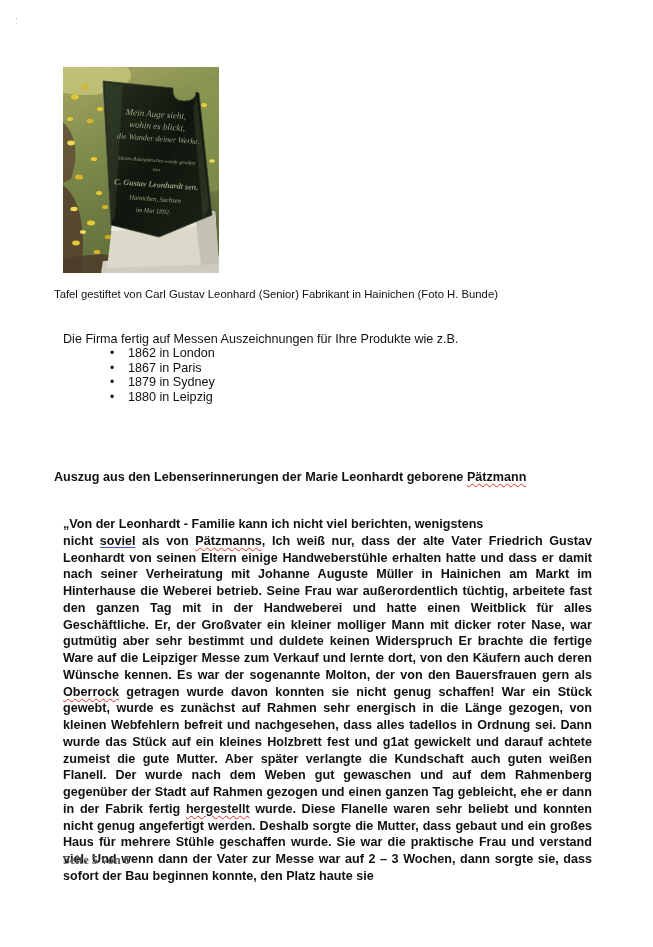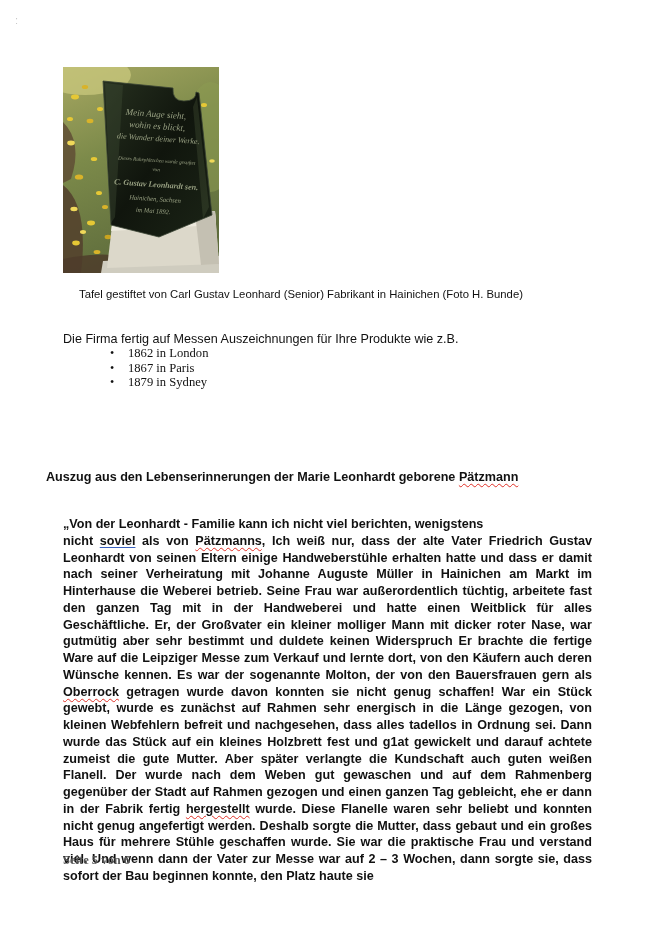--- a/index.html
+++ b/index.html
@@ -6,28 +6,28 @@
   body{
     width:653px;height:947px;background:#ffffff;position:relative;overflow:hidden;
     font-family:"Liberation Sans",sans-serif;color:#111;
   }
   .page{position:absolute;inset:0;}
   .artifact{position:absolute;left:15px;top:14px;color:#c9c9c9;font-size:11px;line-height:12px;}
 
   .photo-figure{position:absolute;left:63px;top:67px;width:156px;height:206px;}
   .photo-figure svg{display:block;}
 
-  .caption{position:absolute;left:79px;top:287px;width:530px;font-size:11.3px;line-height:14px;}
+  .caption{position:absolute;left:54px;top:287px;width:530px;font-size:11.3px;line-height:14px;}
 
   .intro-block{position:absolute;left:63px;top:332px;width:530px;font-size:12.6px;line-height:14.4px;}
-  .award-list{margin:0;padding:0;list-style:none;font-family:Liberation Serif, serif;}
+  .award-list{margin:0;padding:0;list-style:none;}
   .award-list li{position:relative;padding-left:65px;}
   .award-list li::before{content:"•";position:absolute;left:47px;top:0;font-size:12px;}
 
-  .memoir-heading{position:absolute;left:46px;top:470px;width:530px;font-size:12.6px;line-height:14.4px;font-weight:bold;}
+  .memoir-heading{position:absolute;left:54px;top:470px;width:530px;font-size:12.6px;line-height:14.4px;font-weight:bold;}
   .memoir-sub{position:absolute;left:63px;top:485px;width:530px;font-size:12.6px;line-height:14.4px;}
   .memoir-sub sup{font-size:8px;vertical-align:super;line-height:0;}
 
   .memoir-paragraph{
     position:absolute;left:63px;top:516px;width:529px;
     font-size:12.6px;line-height:16.75px;text-align:justify;font-weight:bold;
   }
   .spell-err{
     text-decoration-line:underline;text-decoration-style:wavy;
     text-decoration-color:#e03027;text-decoration-thickness:1px;text-underline-offset:2px;
@@ -126,20 +126,21 @@
   </figure>
 
   <div class="caption">Tafel gestiftet von Carl Gustav Leonhard (Senior) Fabrikant in Hainichen (Foto H. Bunde)</div>
 
   <div class="intro-block">
     <div>Die Firma fertig auf Messen Auszeichnungen für Ihre Produkte wie z.B.</div>
     <ul class="award-list">
       <li>1862 in London</li>
       <li>1867 in Paris</li>
       <li>1879 in Sydney</li>
+      <li>1880 in Leipzig</li>
     </ul>
   </div>
 
   <div class="memoir-heading"><span>Auszug aus den Lebenserinnerungen der Marie Leonhardt geborene </span><span class="spell-err">Pätzmann</span></div>
 
 
   <div class="memoir-paragraph"><span>„Von der Leonhardt - Familie kann ich nicht viel berichten, wenigstens</span><br><span>nicht </span><span class="grammar-err">soviel</span><span> als von </span><span class="spell-err">Pätzmanns</span><span>, Ich weiß nur, dass der alte Vater Friedrich Gustav Leonhardt von seinen Eltern einige Handweberstühle erhalten hatte und dass er damit nach seiner Verheiratung mit Johanne Auguste Müller in Hainichen am Markt im Hinterhause die Weberei betrieb. Seine Frau war außerordentlich tüchtig, arbeitete fast den ganzen Tag mit in der Handweberei und hatte einen Weitblick für alles Geschäftliche. Er, der Großvater ein kleiner molliger Mann mit dicker roter Nase, war gutmütig aber sehr bestimmt und duldete keinen Widerspruch Er brachte die fertige Ware auf die Leipziger Messe zum Verkauf und lernte dort, von den Käufern auch deren Wünsche kennen. Es war der sogenannte Molton, der von den Bauersfrauen gern als </span><span class="spell-err">Oberrock</span><span> getragen wurde davon konnten sie nicht genug schaffen! War ein Stück gewebt, wurde es zunächst auf Rahmen sehr energisch in die Länge gezogen, von kleinen Webfehlern befreit und nachgesehen, dass alles tadellos in Ordnung sei. Dann wurde das Stück auf ein kleines Holzbrett fest und g1at gewickelt und darauf achtete zumeist die gute Mutter. Aber später verlangte die Kundschaft auch guten weißen Flanell. Der wurde nach dem Weben gut gewaschen und auf dem Rahmenberg gegenüber der Stadt auf Rahmen gezogen und einen ganzen Tag gebleicht, ehe er dann in der Fabrik fertig </span><span class="spell-err">hergestellt</span><span> wurde. Diese Flanelle waren sehr beliebt und konnten nicht genug angefertigt werden. Deshalb sorgte die Mutter, dass gebaut und ein großes Haus für mehrere Stühle geschaffen wurde. Sie war die praktische Frau und verstand viel. Und wenn dann der Vater zur Messe war auf 2 – 3 Wochen, dann sorgte sie, dass sofort der Bau beginnen konnte, den Platz haute sie</span></div>
 
   <div class="page-footer">Seite 5 von 6</div>
 

